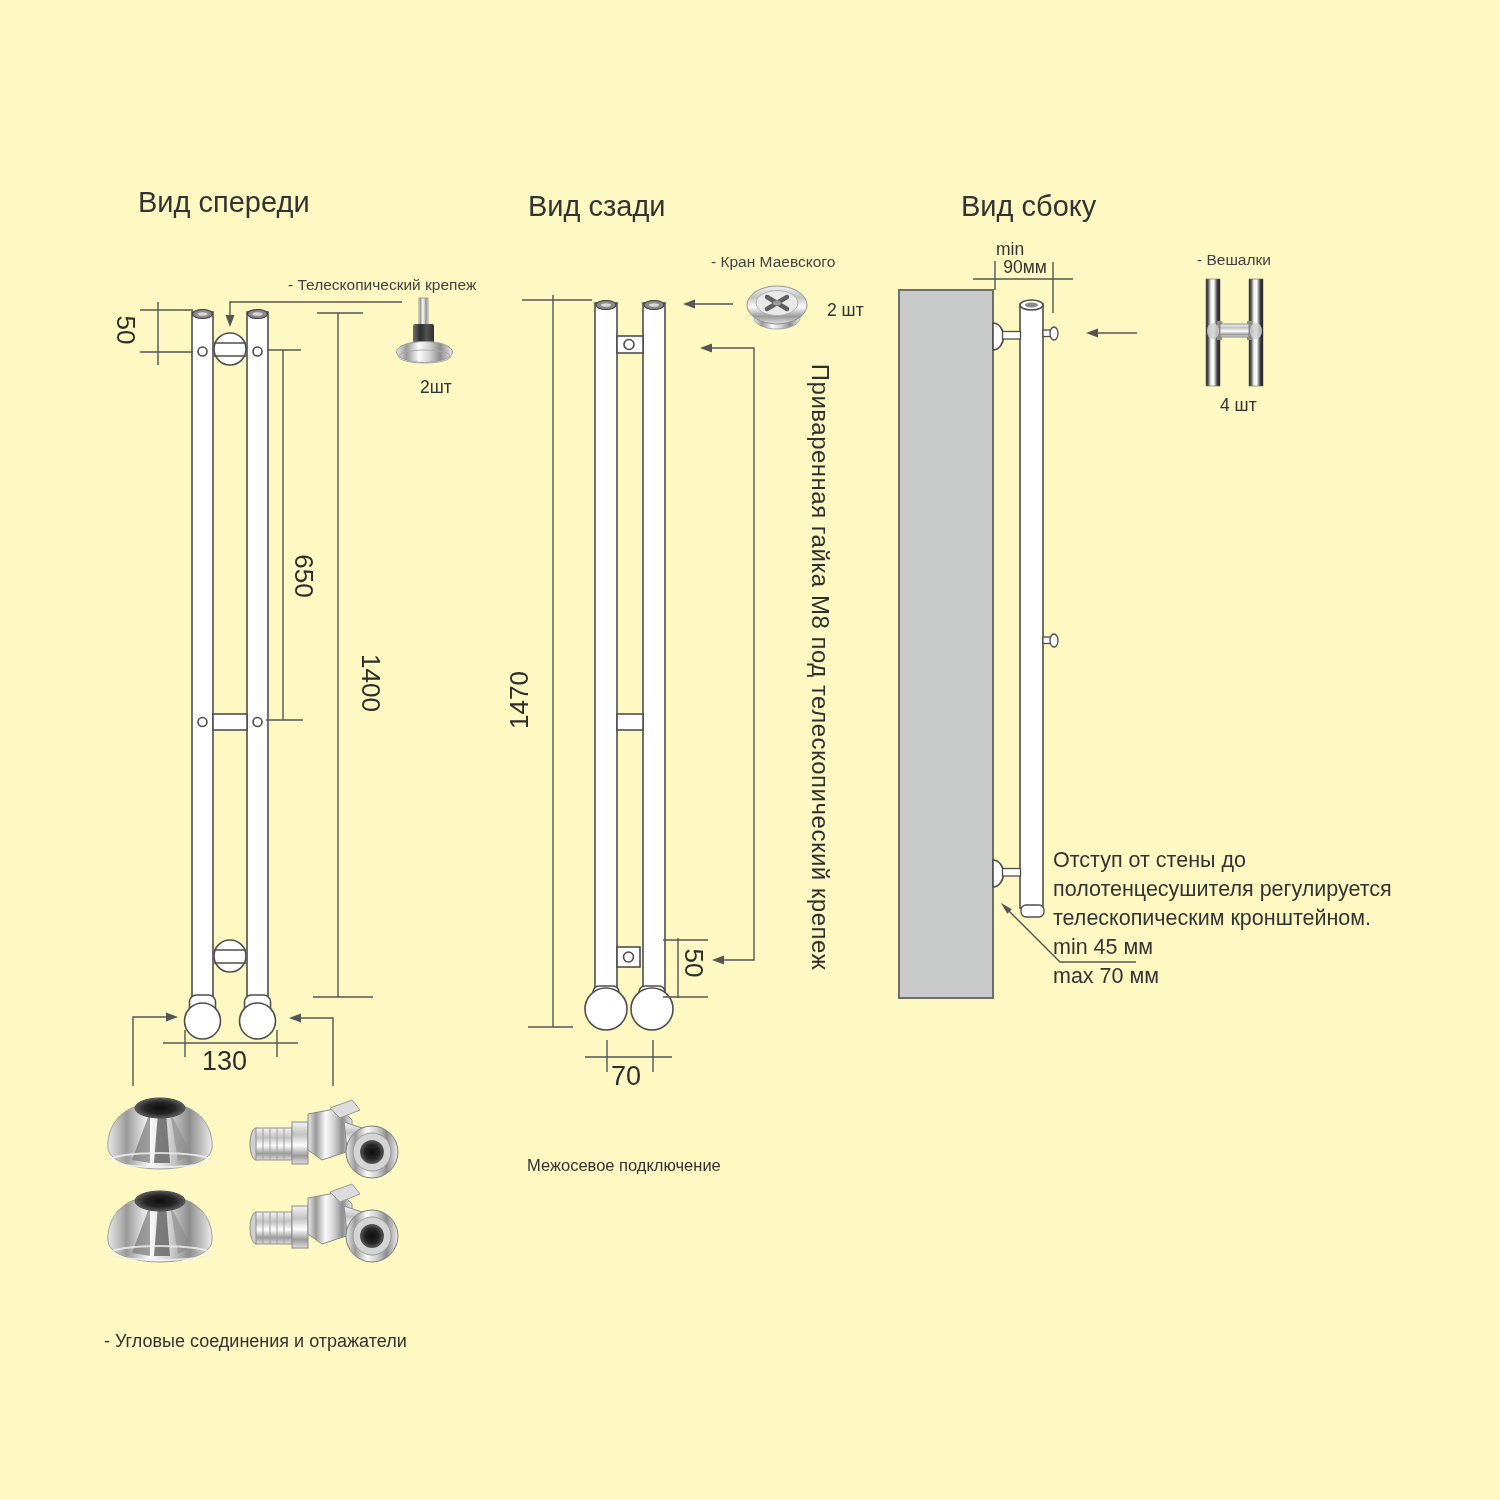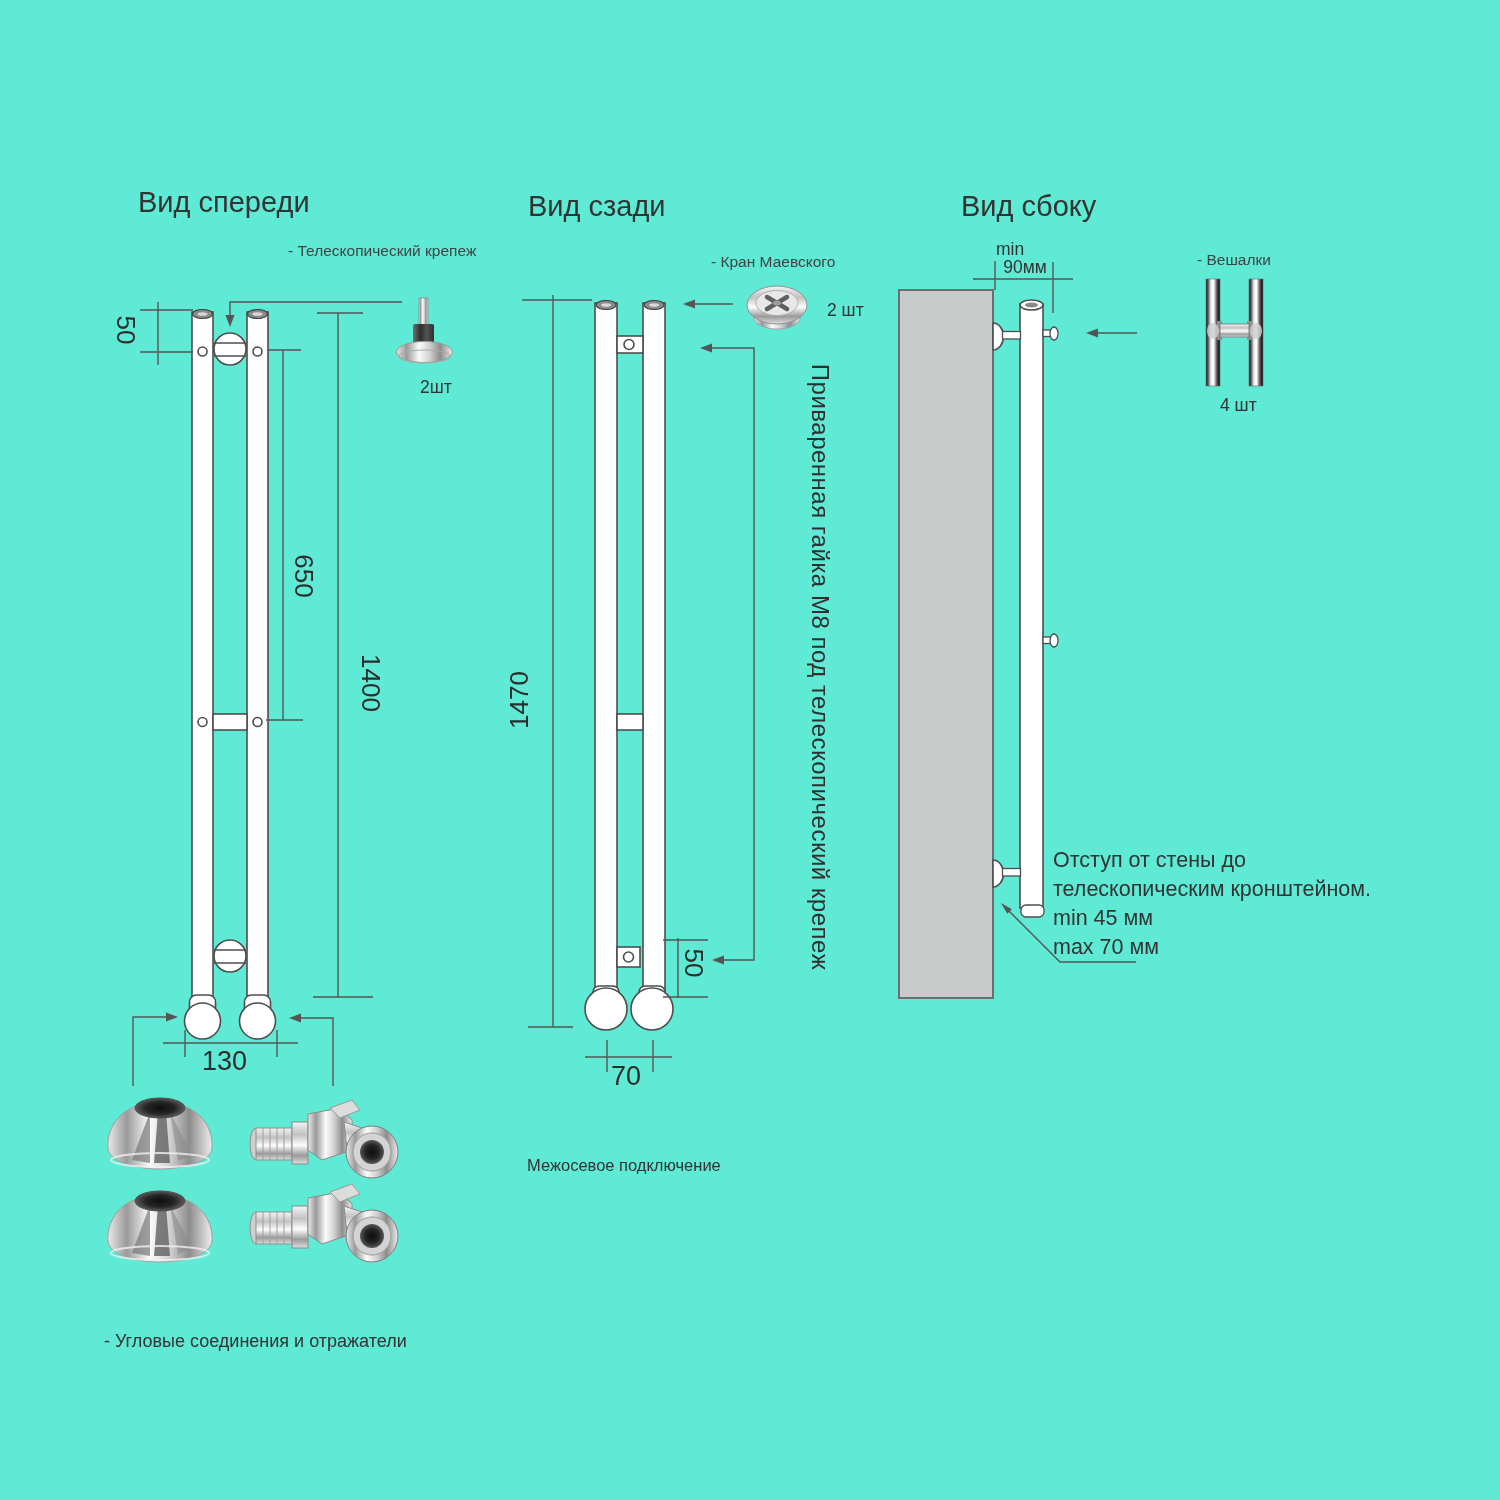--- a/index.html
+++ b/index.html
@@ -1,16 +1,16 @@
 <!DOCTYPE html>
 <html><head>
 <meta charset="utf-8">
 <style>
   html,body{margin:0;padding:0;background:#ffffff;}
-  #canvas{position:relative;width:1500px;height:1500px;background:#5eead4;
+  #canvas{position:relative;width:1500px;height:1500px;background:#fef9c3;
           font-family:"Liberation Sans",sans-serif;color:#3a3a3a;overflow:hidden;}
   #linework{position:absolute;left:0;top:0;}
   .lbl{position:absolute;white-space:nowrap;color:#3a3a3a;}
   .rot,.rotccw{position:absolute;display:flex;align-items:center;justify-content:center;white-space:nowrap;}
   .rot{transform:rotate(90deg);}
   .rotccw{transform:rotate(-90deg);}
   .t-title{font-size:29px;color:#333;}
   .t-small{font-size:15.5px;color:#424242;}
   .t-mid{font-size:17.5px;color:#333;}
   .t-dim{font-size:26px;color:#2d2d2d;}
@@ -237,21 +237,21 @@
     <rect x="1249" y="279" width="14" height="107" fill="url(#gBar)" stroke="#6a6a6a" stroke-width="0.6"></rect>
     <rect x="1217" y="321" width="5" height="19" fill="#8f8f8f"></rect>
     <rect x="1247" y="321" width="5" height="19" fill="#8f8f8f"></rect>
     <rect x="1220" y="324" width="29" height="13" fill="url(#gV)" stroke="#777777" stroke-width="0.8"></rect>
     <ellipse cx="1213" cy="331" rx="6" ry="8" fill="#cfcfcf" opacity="0.85"></ellipse>
     <ellipse cx="1256" cy="331" rx="6" ry="8" fill="#cfcfcf" opacity="0.85"></ellipse>
   </g>
 </svg>
 
   <div class="lbl t-title" style="left:138px;top:186px;">Вид спереди</div>
-  <div class="lbl t-small" style="left:288px;top:242px;">- Телескопический крепеж</div>
+  <div class="lbl t-small" style="left:288px;top:276px;">- Телескопический крепеж</div>
   <div class="lbl t-mid" style="left:420px;top:377px;">2шт</div>
   <div class="rot t-dim" style="left:91px;top:315px;width:70px;height:30px;">50</div>
   <div class="rot t-dim" style="left:264px;top:561px;width:80px;height:30px;">650</div>
   <div class="rot t-dim" style="left:326px;top:668px;width:90px;height:30px;">1400</div>
   <div class="lbl t-dim-big" style="left:202px;top:1046px;">130</div>
   <div class="lbl t-mid" style="left:104px;top:1331px;font-size:18px;">- Угловые соединения и отражатели</div>
 
   <div class="lbl t-title" style="left:528px;top:190px;">Вид сзади</div>
   <div class="lbl t-small" style="left:711px;top:253px;">- Кран Маевского</div>
   <div class="lbl t-mid" style="left:827px;top:300px;">2 шт</div>
@@ -262,18 +262,19 @@
   <div class="lbl t-mid" style="left:527px;top:1156px;font-size:16.5px;">Межосевое подключение</div>
 
   <div class="lbl t-title" style="left:961px;top:190px;">Вид сбоку</div>
   <div class="lbl t-mid" style="left:996px;top:239px;width:60px;text-align:left;">min</div>
   <div class="lbl t-mid" style="left:993px;top:257px;width:64px;text-align:center;">90мм</div>
   <div class="lbl t-small" style="left:1197px;top:251px;">- Вешалки</div>
   <div class="lbl t-mid" style="left:1220px;top:395px;">4 шт</div>
 
   <div class="lbl t-note" style="left:1053px;top:846px;width:362px;">
     <div>Отступ от стены до</div>
+    <div>полотенцесушителя регулируется</div>
     <div>телескопическим кронштейном.</div>
     <div>min 45 мм</div>
     <div>max 70 мм</div>
   </div>
 
 </div>
 
 </body></html>

